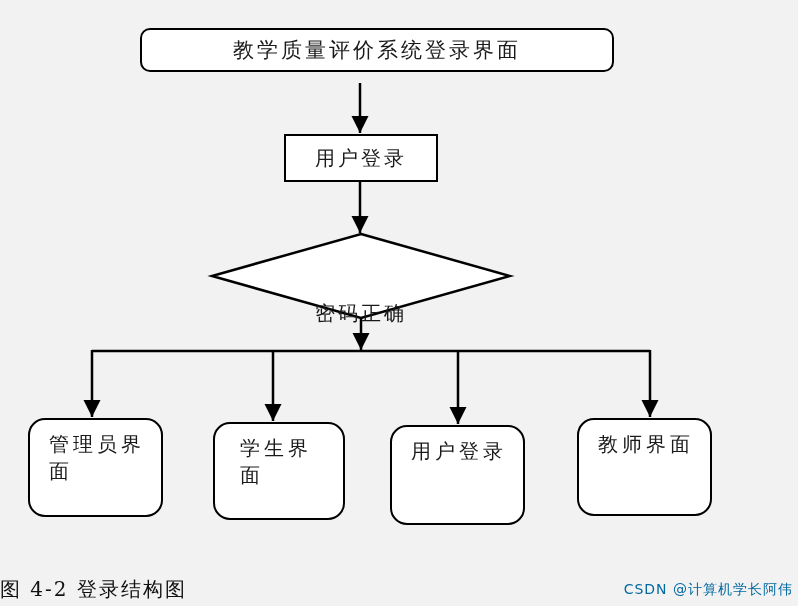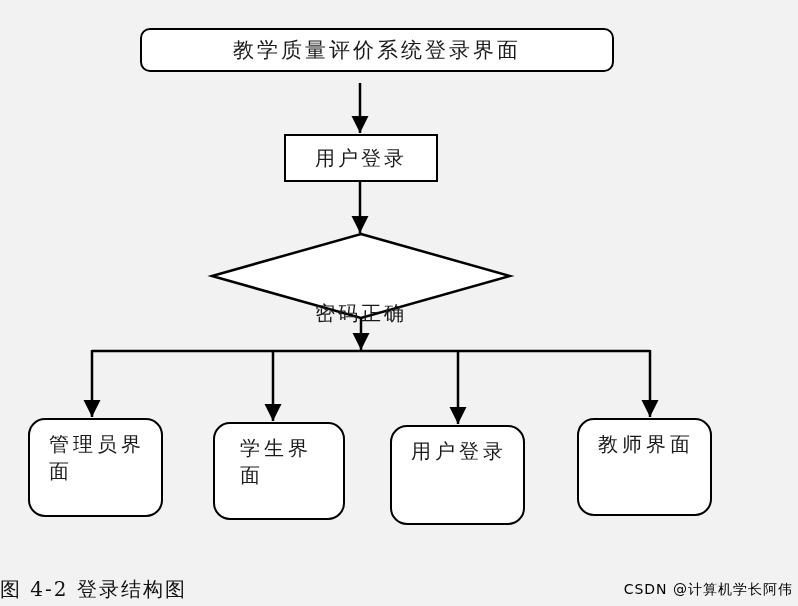--- a/index.html
+++ b/index.html
@@ -77,21 +77,21 @@
     font-size: 20px;
     letter-spacing: 2px;
     color: #111;
     font-family: "DejaVu Serif", "Liberation Serif", serif;
   }
   .watermark {
     position: absolute;
     right: 5px; top: 581px;
     font-size: 14px;
     letter-spacing: 1px;
-    color: #000000;
+    color: #0369a1;
   }
 </style>
 </head>
 <body>
 
 <div class="canvas">
 
   <svg class="connector-layer" width="798" height="606" viewBox="0 0 798 606">
     <defs>
       <marker id="arrowhead" viewBox="0 0 10 10" refX="10" refY="5" markerWidth="7" markerHeight="7" orient="auto">

